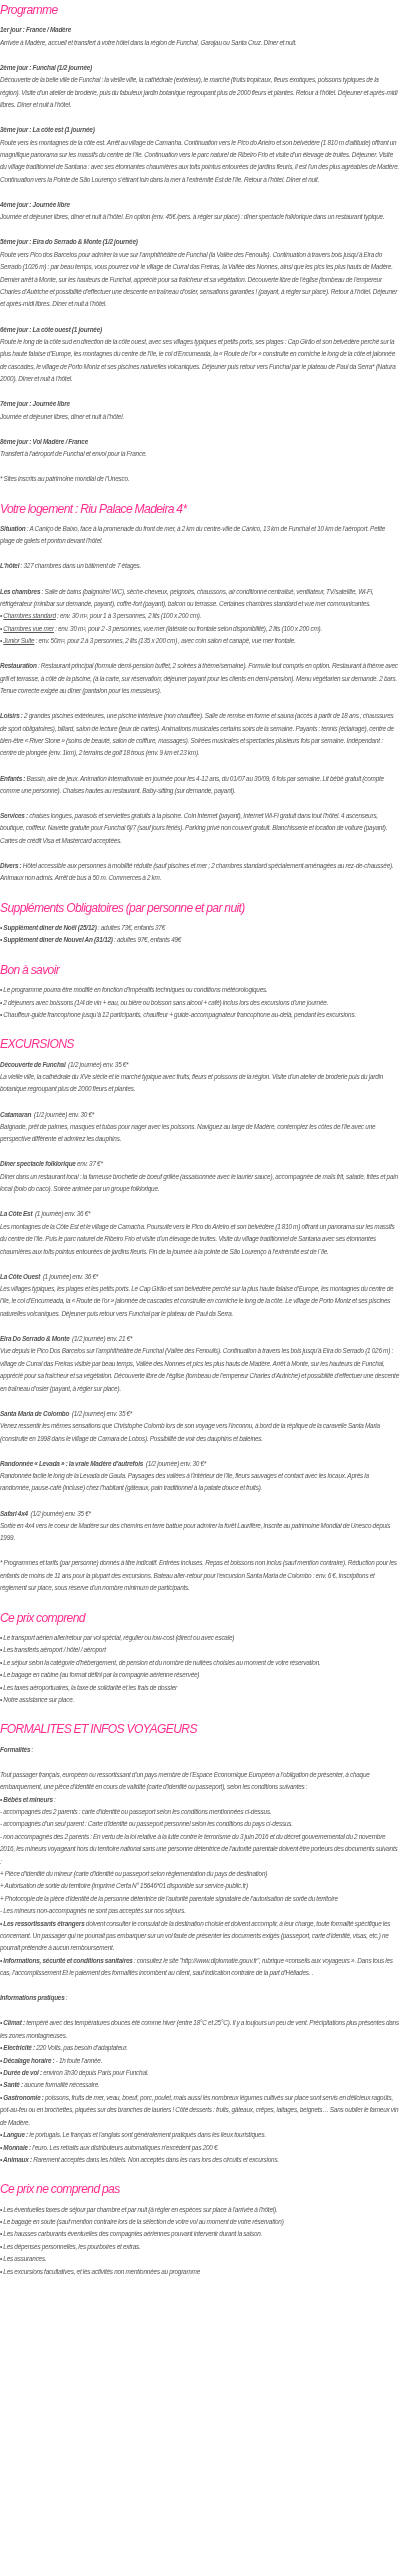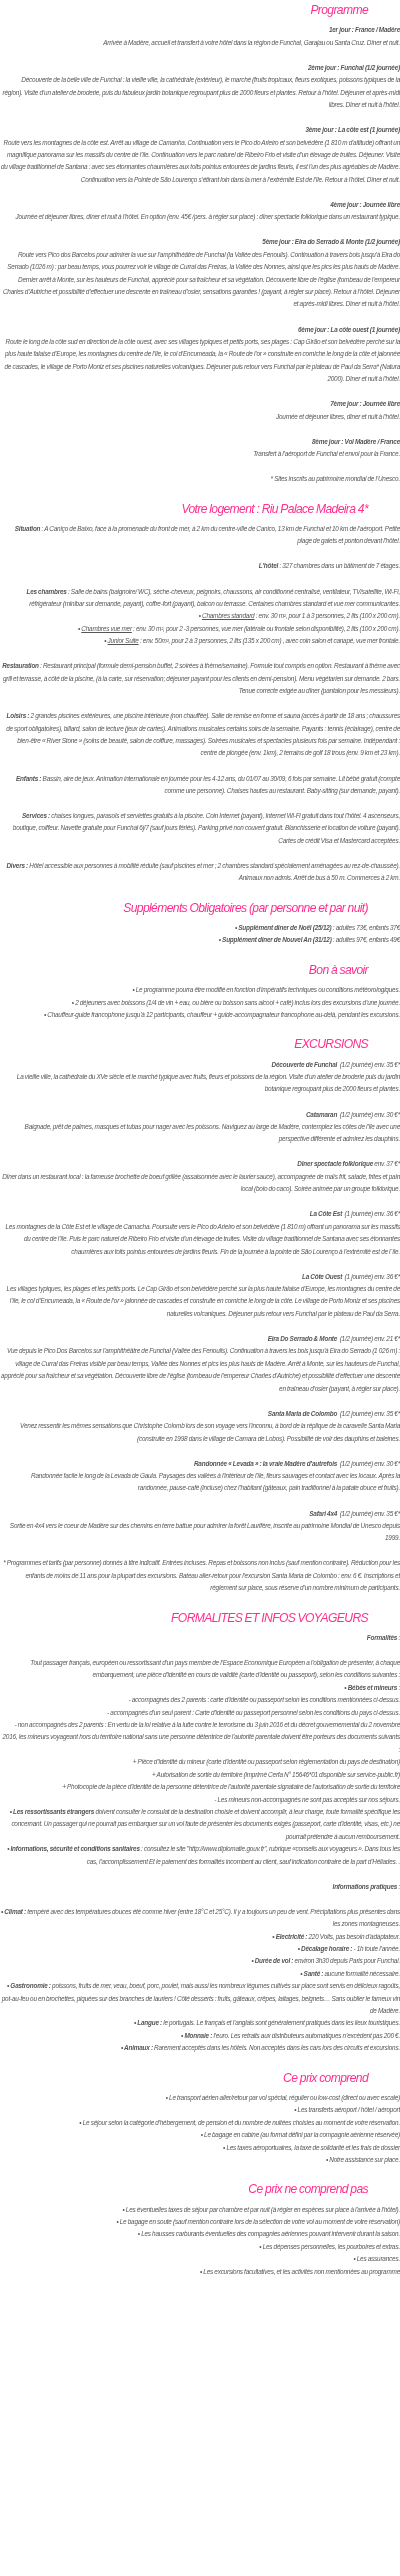--- a/index.html
+++ b/index.html
@@ -7,21 +7,21 @@
   body {
     width: 400px;
     font-family: "Liberation Sans", "DejaVu Sans", sans-serif;
     color: #555555;
     font-style: italic;
     font-size: 6.4px;
     line-height: 12.4px;
     letter-spacing: -0.2px;
     word-spacing: -0.3px;
   }
-  .page { width: 400px; padding: 2.1px 0 10.6px 0; text-align: right; }
+  .page { width: 400px; padding: 2.1px 0 10.6px 0; }
   h2.section-title {
     color: #ff2e8f;
     font-family: "Liberation Sans", sans-serif;
     font-style: italic;
     font-weight: normal;
     font-size: 13.2px;
     letter-spacing: -0.7px;
     line-height: 16px;
     margin: 0 0 6.3px 0;
     transform: scaleX(0.92);
@@ -152,20 +152,32 @@
         </div>
         <div class="block">
           <p><span class="exc-title">Safari 4x4</span><span class="exc-meta" style="white-space:pre">  (1/2 journée) env. 35 €*</span></p>
           <p>Sortie en 4x4 vers le coeur de Madère sur des chemins en terre battue pour admirer la forêt Laurifère, inscrite au patrimoine Mondial de Unesco depuis 1999.</p>
         </div>
       </div>
     <p>* Programmes et tarifs (par personne) donnés à titre indicatif. Entrées incluses. Repas et boissons non inclus (sauf mention contraire). Réduction pour les enfants de moins de 11 ans pour la plupart des excursions. Bateau aller-retour pour l’excursion Santa Maria de Colombo : env. 6 €. Inscriptions et règlement sur place, sous réserve d’un nombre minimum de participants.</p>
   </section>
 
   <section class="section">
+    <h2 class="section-title">Ce prix comprend</h2>
+    <div id="pc-list">
+        <p>• Le transport aérien aller/retour par vol spécial, régulier ou low-cost (direct ou avec escale)</p>
+        <p>• Les transferts aéroport / hôtel / aéroport</p>
+        <p>• Le séjour selon la catégorie d'hébergement, de pension et du nombre de nuitées choisies au moment de votre réservation.</p>
+        <p>• Le bagage en cabine (au format défini par la compagnie aérienne réservée)</p>
+        <p>• Les taxes aéroportuaires, la taxe de solidarité et les frais de dossier</p>
+        <p>• Notre assistance sur place.</p>
+      </div>
+  </section>
+
+  <section class="section">
     <h2 class="section-title">FORMALITES ET INFOS VOYAGEURS</h2>
     <p class="block"><b>Formalités</b><span> :</span></p>
     <p>Tout passager français, européen ou ressortissant d’un pays membre de l’Espace Economique Européen a l’obligation de présenter, à chaque embarquement, une pièce d’identité en cours de validité (carte d’identité ou passeport), selon les conditions suivantes :</p>
     <p><b>• Bébés et mineurs</b><span> :</span></p>
     <div id="minors-list">
         <p>- accompagnés des 2 parents : carte d’identité ou passeport selon les conditions mentionnées ci-dessus.</p>
         <p>- accompagnés d’un seul parent : Carte d’identité ou passeport personnel selon les conditions du pays ci-dessus.</p>
         <p>- non accompagnés des 2 parents : En vertu de la loi relative à la lutte contre le terrorisme du 3 juin 2016 et du décret gouvernemental du 2 novembre 2016, les mineurs voyageant hors du territoire national sans une personne détentrice de l’autorité parentale doivent être porteurs des documents suivants :</p>
         <p>+ Pièce d’identité du mineur (carte d’identité ou passeport selon règlementation du pays de destination)</p>
         <p>+ Autorisation de sortie du territoire (imprimé Cerfa N° 15646*01 disponible sur service-public.fr)</p>
@@ -182,32 +194,20 @@
         <p><b>• Durée de vol :</b><span> environ 3h30 depuis Paris pour Funchal.</span></p>
         <p><b>• Santé :</b><span> aucune formalité nécessaire.</span></p>
         <p><b>• Gastronomie :</b><span> poissons, fruits de mer, veau, boeuf, porc, poulet, mais aussi les nombreux légumes cultivés sur place sont servis en délicieux ragoûts, pot-au-feu ou en brochettes, piquées sur des branches de lauriers ! Côté desserts : fruits, gâteaux, crêpes, laitages, beignets… Sans oublier le fameux vin de Madère.</span></p>
         <p><b>• Langue :</b><span> le portugais. Le français et l’anglais sont généralement pratiqués dans les lieux touristiques.</span></p>
         <p><b>• Monnaie :</b><span> l’euro. Les retraits aux distributeurs automatiques n’excèdent pas 200 €.</span></p>
         <p><b>• Animaux :</b><span> Rarement acceptés dans les hôtels. Non acceptés dans les cars lors des circuits et excursions.</span></p>
       </div>
   </section>
 
   <section class="section">
-    <h2 class="section-title">Ce prix comprend</h2>
-    <div id="pc-list">
-        <p>• Le transport aérien aller/retour par vol spécial, régulier ou low-cost (direct ou avec escale)</p>
-        <p>• Les transferts aéroport / hôtel / aéroport</p>
-        <p>• Le séjour selon la catégorie d'hébergement, de pension et du nombre de nuitées choisies au moment de votre réservation.</p>
-        <p>• Le bagage en cabine (au format défini par la compagnie aérienne réservée)</p>
-        <p>• Les taxes aéroportuaires, la taxe de solidarité et les frais de dossier</p>
-        <p>• Notre assistance sur place.</p>
-      </div>
-  </section>
-
-  <section class="section">
     <h2 class="section-title">Ce prix ne comprend pas</h2>
     <div id="pnc-list">
         <p>• Les éventuelles taxes de séjour par chambre et par nuit (à régler en espèces sur place à l'arrivée à l'hôtel).</p>
         <p>• Le bagage en soute (sauf mention contraire lors de la sélection de votre vol au moment de votre réservation)</p>
         <p>• Les hausses carburants éventuelles des compagnies aériennes pouvant intervenir durant la saison.</p>
         <p>• Les dépenses personnelles, les pourboires et extras.</p>
         <p>• Les assurances.</p>
         <p>• Les excursions facultatives, et les activités non mentionnées au programme</p>
       </div>
   </section>

